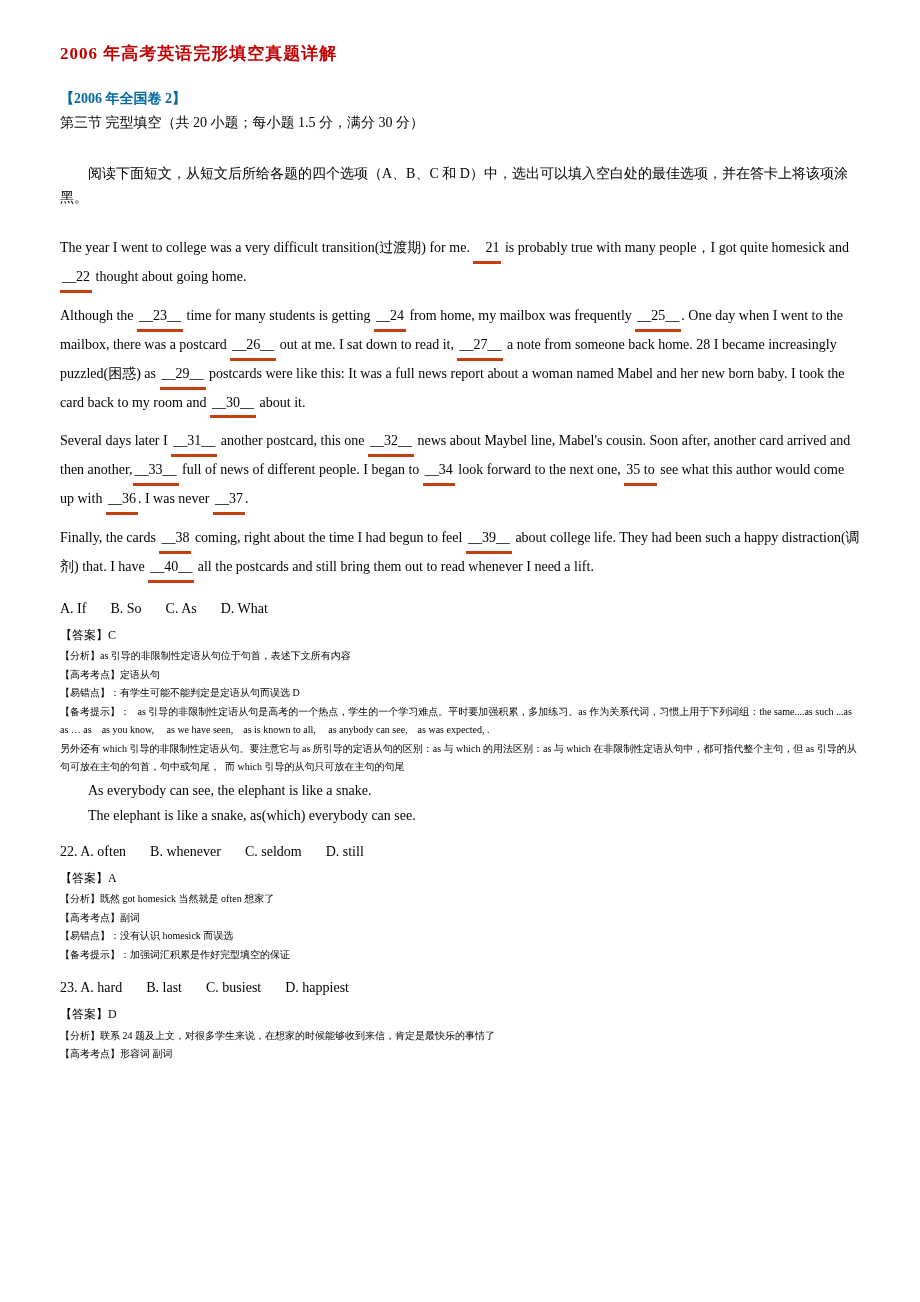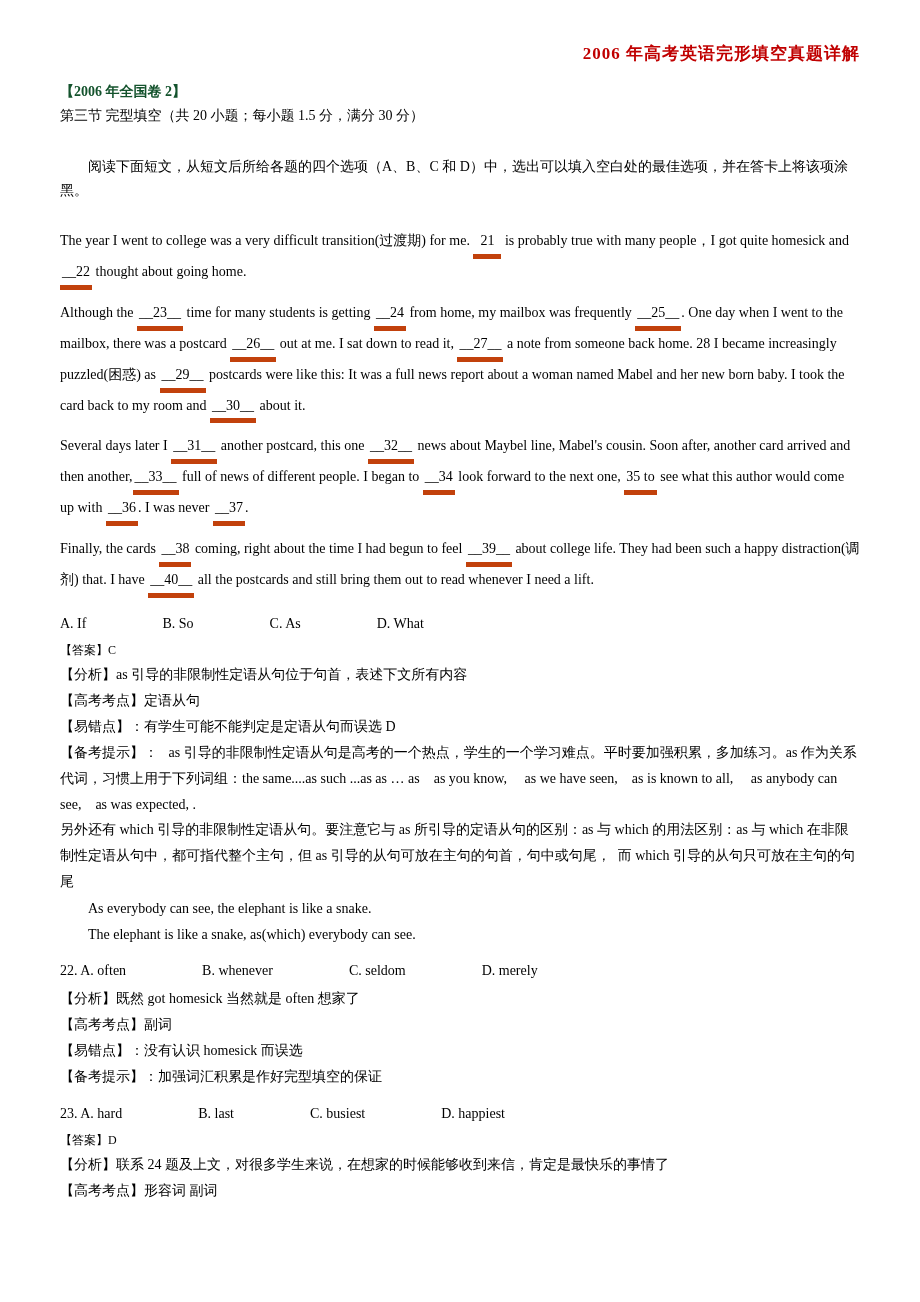--- a/index.html
+++ b/index.html
@@ -7,69 +7,69 @@
       background: #fff;
       font-family: "SimSun", "宋体", serif;
       font-size: 14px;
       color: #000;
       width: 920px;
       min-height: 1302px;
       padding: 40px 60px;
       line-height: 1.7;
     }
     .page-title {
-      text-align: right;
+      text-align: left;
       font-size: 17px;
       font-weight: bold;
       color: #c00000;
-      margin-bottom: 11px;
+      margin-bottom: 18px;
       letter-spacing: 1px;
     }
     .year-tag {
-      color: #14532d;
+      color: #0369a1;
       font-weight: bold;
       font-size: 14px;
     }
     .section-header {
       font-size: 14px;
       margin-bottom: 28px;
     }
     .passage-intro {
       margin-bottom: 25px;
       text-indent: 2em;
       font-size: 14px;
     }
     .passage-text {
       font-size: 14px;
       line-height: 1.85;
       margin-bottom: 10px;
     }
     .blank {
       display: inline-block;
-      border-bottom: 5px solid #c2410c;
+      border-bottom: 3px solid #c2410c;
       min-width: 28px;
-      text-align: center;
+      text-align: right;
       padding: 0 2px;
     }
     .question-block {
       margin-top: 14px;
       margin-bottom: 6px;
     }
     .question-options {
       display: flex;
-      gap: 76px;
+      gap: 24px;
       margin-bottom: 4px;
       font-size: 14px;
     }
     .answer-line {
       font-size: 12px;
       margin-bottom: 2px;
     }
     .analysis-block {
-      font-size: 14px;
+      font-size: 10px;
       line-height: 1.85;
     }
     .section-divider {
       margin: 12px 0 8px 0;
     }
     .example-line {
       text-indent: 2em;
       font-size: 14px;
       margin: 2px 0;
     }
@@ -115,22 +115,23 @@
   </div>
   <div class="example-line">As everybody can see, the elephant is like a snake.</div>
   <div class="example-line">The elephant is like a snake, as(which) everybody can see.</div>
 </div>
 
 <div class="question-block section-divider">
   <div class="question-options">
     <span>22. A. often</span>
     <span>B. whenever</span>
     <span>C. seldom</span>
-    <span>D. merely</span>
+    <span>D. still</span>
   </div>
+  <div class="answer-line">【答案】A</div>
   <div class="analysis-block">
     【分析】既然 got homesick 当然就是 often 想家了<br>
     【高考考点】副词<br>
     【易错点】：没有认识 homesick 而误选<br>
     【备考提示】：加强词汇积累是作好完型填空的保证
   </div>
 </div>
 
 <div class="question-block section-divider">
   <div class="question-options">

